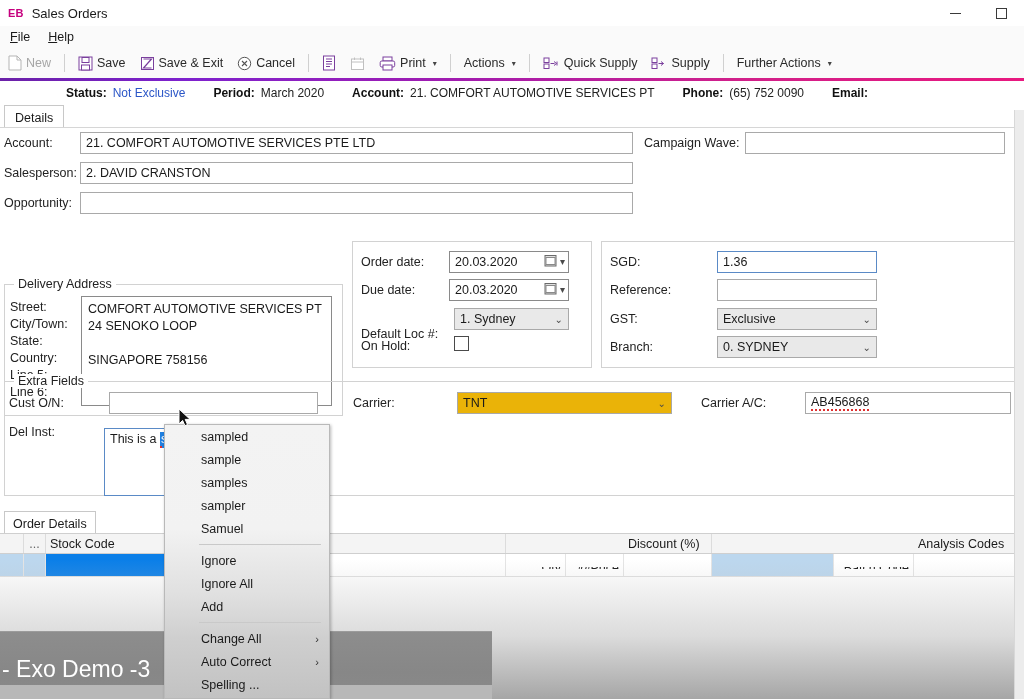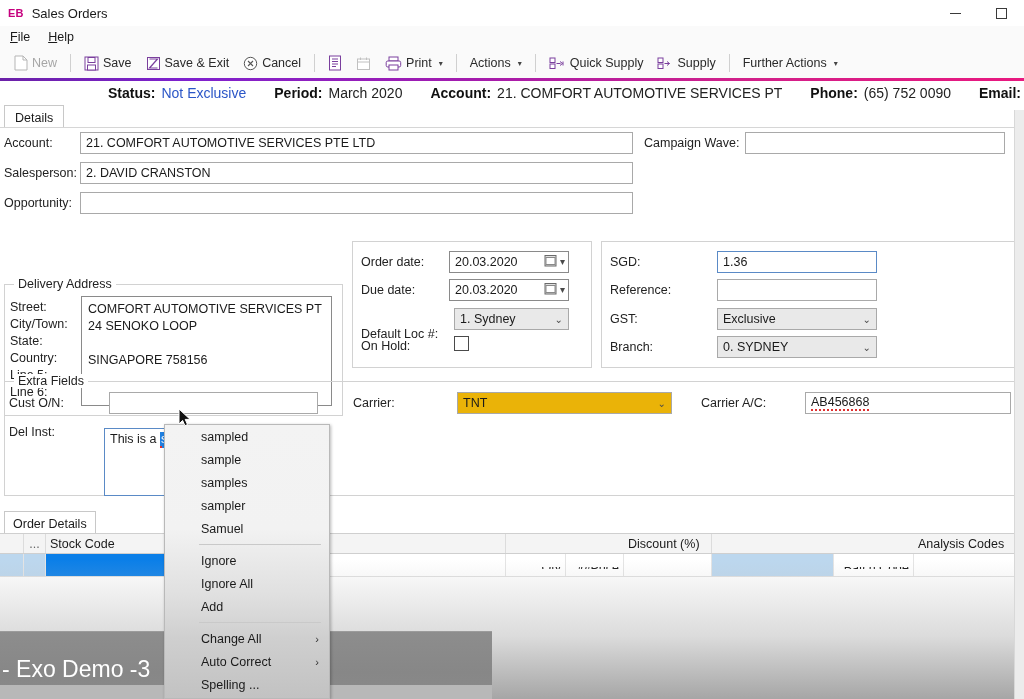--- a/index.html
+++ b/index.html
@@ -33,38 +33,38 @@
   .menubar {
     height:22px; background:#fafafa; display:flex; align-items:center;
     padding-left:10px; gap:18px; font-size:12.5px;
   }
   .menubar span { cursor:default; }
   .udl { text-decoration:underline; }
 
   
   .toolbar {
     height:30px; background:#fafafa; display:flex; align-items:center;
-    padding-left:8px; gap:2px; font-size:12.5px;
+    padding-left:2px; gap:2px; font-size:12.5px;
   }
   .tb-btn { display:flex; align-items:center; gap:4px; padding:2px 6px; height:24px; color:#2a2a2a; white-space:nowrap; }
   .tb-btn.disabled { color:#a6a6a6; }
   .tb-sep { width:1px; height:18px; background:#d0d0d0; margin:0 5px; }
   .caret { font-size:8px; color:#444; margin-left:3px; }
 
   svg.ic { display:block; }
 
   .divider {
     height:3px;
     background:linear-gradient(90deg,#6b21a8 0%,#7e22ce 18%,#a21caf 45%,#d1208a 72%,#e8187f 100%);
   }
 
   
   .statusstrip {
     height:24px; background:#ffffff; display:flex; align-items:center;
-    font-size:14px; padding-left:108px; gap:6px; white-space:nowrap;
+    font-size:12px; padding-left:66px; gap:6px; white-space:nowrap;
   }
   .sb { font-weight:bold; color:#111; }
   .sv { color:#222; }
   .sv-link { color:#2b56c7; }
   .gap-l { margin-left:22px; }
 
   
   .tabstrip { height:22px; position:relative; }
   .tab {
     position:absolute; left:4px; top:0; height:22px; min-width:48px;

